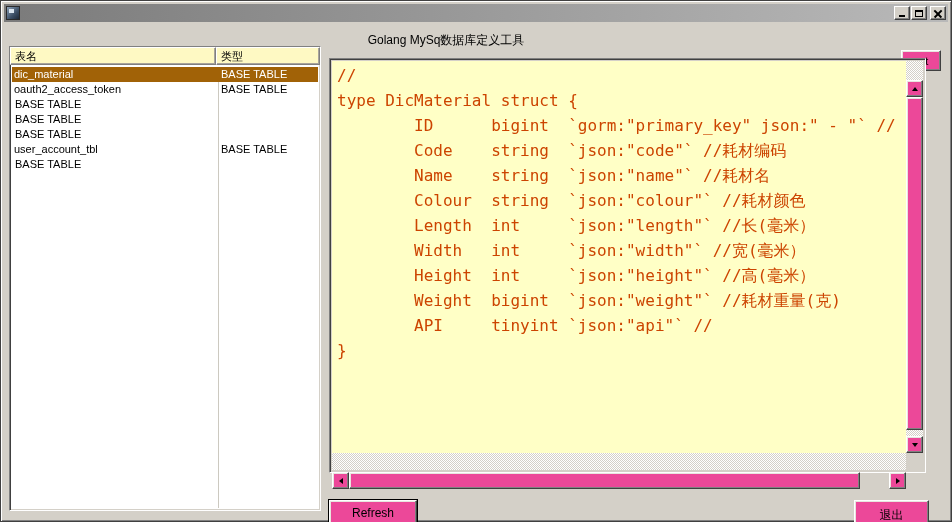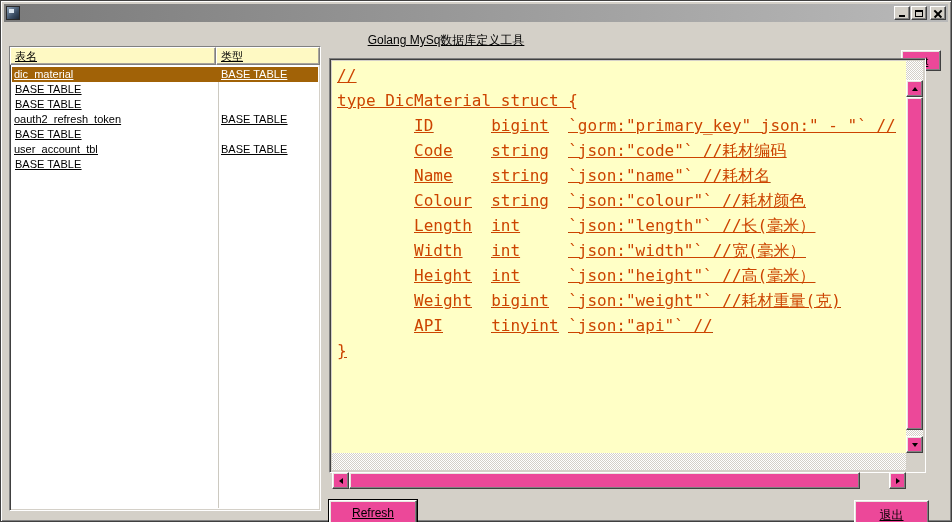--- a/index.html
+++ b/index.html
@@ -1,15 +1,15 @@
 <!DOCTYPE html>
 <html><head>
 <meta charset="utf-8">
 <style>
-  * { box-sizing: border-box; text-decoration: underline; }
+  * { box-sizing: border-box; }
   html,body { margin:0; padding:0; }
   body {
     width:952px; height:522px;
     font-family:"Liberation Sans", sans-serif;
     background:#d4d0c8;
     position:relative;
     overflow:hidden;
   }
   .window {
     position:absolute; left:0; top:0; width:952px; height:522px;
@@ -175,27 +175,27 @@
       <div class="lv-hcell c1">表名</div>
       <div class="lv-hcell c2">类型</div>
     </div>
     <div class="lv-body">
       <div class="col-divider"></div>
     <div class="lv-row selected">
     <span class="c1">dic_material</span>
     <span class="c2">BASE TABLE</span>
   </div>
         <div class="lv-row">
-    <span class="c2">BASE TABLE</span>
-  </div>
-        <div class="lv-row">
-    <span class="c2">BASE TABLE</span>
-  </div>
-        <div class="lv-row">
-    <span class="c1">oauth2_refresh_token</span>
+    <span class="c1">oauth2_access_token</span>
+    <span class="c2">BASE TABLE</span>
+  </div>
+        <div class="lv-row">
+    <span class="c2">BASE TABLE</span>
+  </div>
+        <div class="lv-row">
     <span class="c2">BASE TABLE</span>
   </div>
         <div class="lv-row">
     <span class="c2">BASE TABLE</span>
   </div>
         <div class="lv-row">
     <span class="c1">user_account_tbl</span>
     <span class="c2">BASE TABLE</span>
   </div>
         <div class="lv-row">

